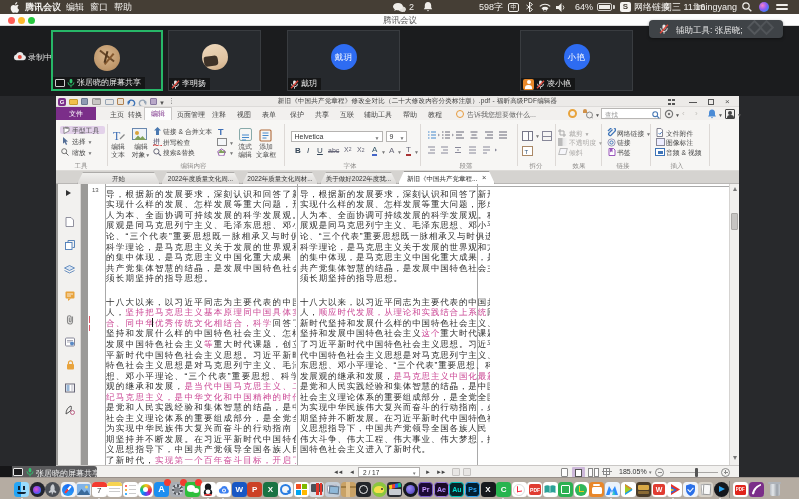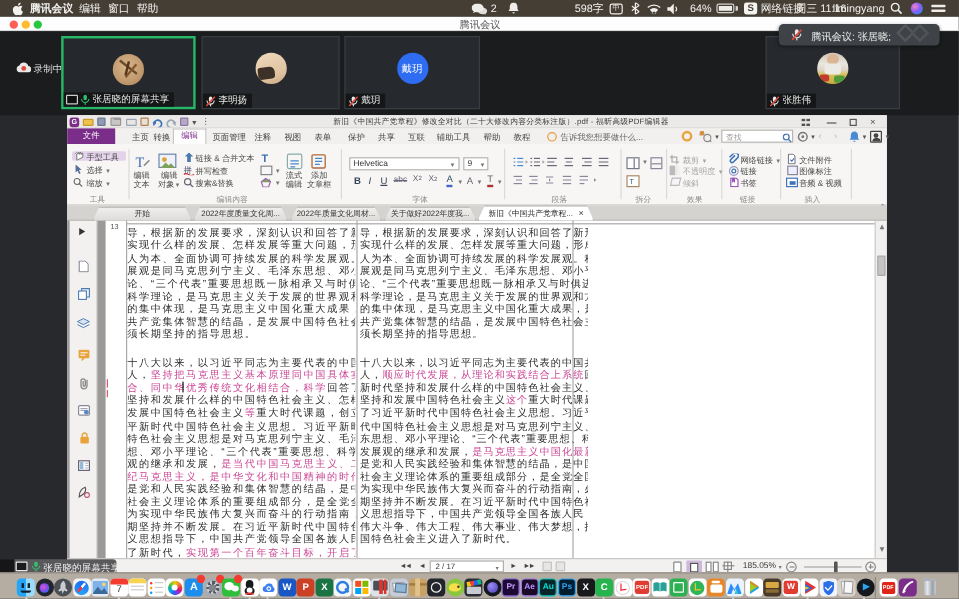--- a/index.html
+++ b/index.html
@@ -110,55 +110,53 @@
       <div class="ab" style="left:4px;top:10px;width:18px;height:2px;background:#6b4a2a;transform:rotate(38deg)"></div>
       <div class="ab" style="left:8px;top:13px;width:14px;height:1.6px;background:#84582e;transform:rotate(-50deg)"></div>
       <div class="ab" style="left:11px;top:6px;width:2px;height:12px;background:#53381e;transform:rotate(14deg)"></div>
     </div>
     <div class="lb"><span style="display:inline-block;width:10px;height:8px;background:#111;border:1px solid #ccc;border-radius:1px;margin-right:2px"></span><svg width="8" height="9" viewBox="0 0 8 9" style="margin-right:2px">
           <rect x="2.6" y="0" width="2.8" height="4.5" rx="1.4" fill="#2fc26d"></rect>
           <path fill="none" stroke="#2fc26d" stroke-width=".9" d="M1 3.4a3 3 0 0 0 6 0M4 6.7v1.8"></path>
         </svg>张居晓的屏幕共享</div>
   </div>
 
-  <div class="tile" style="left:168px;width:115px">
+  <div class="tile" style="left:168px;width:93px">
     <div class="av" style="background:linear-gradient(160deg,#efd9bd,#dfc2a0 70%,#caa77f)">
       <div class="ab" style="left:2px;top:12px;width:14px;height:10px;background:#3e3228;border-radius:2px 4px 3px 2px;transform:rotate(-8deg)"></div>
     </div>
     <div class="lb"><svg width="9" height="9" viewBox="0 0 9 9" style="margin-right:2px">
           <rect x="3.1" y=".4" width="2.8" height="4.5" rx="1.4" fill="#e8e8e8"></rect>
           <path fill="none" stroke="#e8e8e8" stroke-width=".9" d="M1.5 3.8a3 3 0 0 0 6 0M4.5 7.1v1.6"></path>
           <path stroke="#e0483c" stroke-width="1.3" d="M1 8.3L8 .7"></path>
         </svg>李明扬</div>
   </div>
 
   <div class="tile" style="left:287px;width:113px">
     <div class="av" style="background:#2e6cf2;color:#fff;font-size:8.5px;text-align:center;line-height:26px;letter-spacing:.5px">戴玥</div>
     <div class="lb"><svg width="9" height="9" viewBox="0 0 9 9" style="margin-right:2px">
           <rect x="3.1" y=".4" width="2.8" height="4.5" rx="1.4" fill="#e8e8e8"></rect>
           <path fill="none" stroke="#e8e8e8" stroke-width=".9" d="M1.5 3.8a3 3 0 0 0 6 0M4.5 7.1v1.6"></path>
           <path stroke="#e0483c" stroke-width="1.3" d="M1 8.3L8 .7"></path>
         </svg>戴玥</div>
   </div>
 
 
-
-  <div class="tile" style="left:638px;width:112px">
-    <div class="av" style="background:linear-gradient(180deg,#cfc4b4 0%,#e9e6df 35%,#dcd5c8 55%,#d8c15a 70%,#c8a93e)">
-      <div class="ab" style="left:8px;top:1px;width:10px;height:9px;background:#dbb694;border-radius:50%"></div>
-      <div class="ab" style="left:6px;top:9px;width:14px;height:9px;background:#eceae4;border-radius:3px"></div>
-      <div class="ab" style="left:2px;top:18px;width:8px;height:6px;background:#c23c2e;border-radius:2px"></div>
-      <div class="ab" style="left:14px;top:19px;width:9px;height:6px;background:#4f9a3c;border-radius:2px"></div>
-    </div>
-    <div class="lb"><svg width="9" height="9" viewBox="0 0 9 9" style="margin-right:2px">
+  <div class="tile" style="left:520px;width:113px">
+    <div class="av" style="background:#2e6cf2;color:#fff;font-size:8.5px;text-align:center;line-height:26px;letter-spacing:.5px">小艳</div>
+    <div class="lb"><span style="display:inline-block;width:11px;height:11px;background:#e8882a;border-radius:2px;margin-right:2px;position:relative">
+          <span style="position:absolute;left:3.5px;top:1.5px;width:4px;height:4px;border-radius:50%;background:#fff"></span>
+          <span style="position:absolute;left:2px;top:6px;width:7px;height:4px;border-radius:3px 3px 0 0;background:#fff"></span>
+        </span><svg width="9" height="9" viewBox="0 0 9 9" style="margin-right:2px">
           <rect x="3.1" y=".4" width="2.8" height="4.5" rx="1.4" fill="#e8e8e8"></rect>
           <path fill="none" stroke="#e8e8e8" stroke-width=".9" d="M1.5 3.8a3 3 0 0 0 6 0M4.5 7.1v1.6"></path>
           <path stroke="#e0483c" stroke-width="1.3" d="M1 8.3L8 .7"></path>
-        </svg>张胜伟</div>
-  </div>
+        </svg>凌小艳</div>
+  </div>
+
 </div>
 
 <div id="pdfwin" class="ab">
   <div id="ptitle" class="ab">
     <div class="ab" style="left:2px;top:1.5px;width:8px;height:8px;background:#7b2e89;border-radius:2px;color:#fff;font-size:6px;font-weight:bold;text-align:center;line-height:8px">G</div>
     <div class="ab" style="left:13px;top:3px;width:9px;height:6px;background:#f0c14b;border:1px solid #c79a2e;border-radius:1px"></div>
     <div class="ab" style="left:25px;top:2px;width:7px;height:7px;background:#8f9bb3;border:1px solid #6b7890;border-radius:1px"></div>
     <div class="ab" style="left:36px;top:2px;width:9px;height:7px;background:#c8c6c4;border:1px solid #9a9896;border-radius:1px">
         <div class="ab" style="left:1.5px;top:-1.5px;width:5px;height:2.5px;background:#eee;border:1px solid #999"></div>
       </div>
@@ -515,21 +513,21 @@
 </div>
 
 <div id="tooltip" class="ab" style="left:649px;top:20px;width:134px;height:18px;background:#3f4347;border-radius:4px;box-shadow:0 1px 3px rgba(0,0,0,.4);overflow:hidden">
   <div class="ab" style="left:100px;top:2px;width:11px;height:11px;border:2.5px solid #54585c;transform:rotate(45deg)"></div>
   <div class="ab" style="left:112px;top:2px;width:11px;height:11px;border:2.5px solid #505458;transform:rotate(45deg)"></div>
   <svg class="ab" style="left:10px;top:4px" width="10" height="10" viewBox="0 0 9 9">
       <rect x="3.1" y=".4" width="2.8" height="4.5" rx="1.4" fill="#e8e8e8"></rect>
       <path fill="none" stroke="#e8e8e8" stroke-width=".9" d="M1.5 3.8a3 3 0 0 0 6 0M4.5 7.1v1.6"></path>
       <path stroke="#e0483c" stroke-width="1.3" d="M1 8.3L8 .7"></path>
     </svg>
-  <div class="ab" style="left:27px;top:5px;font-size:8.5px;color:#e9e9e9;white-space:nowrap">腾讯会议: 张居晓;</div>
+  <div class="ab" style="left:27px;top:5px;font-size:8.5px;color:#e9e9e9;white-space:nowrap">辅助工具: 张居晓;</div>
 </div>
 
 <div id="sharelabel" class="ab" style="left:0;top:466px;width:97px;height:12px;background:#59595b;border-radius:0 3px 0 0">
   <div class="ab" style="left:0;top:0;width:12px;height:12px;background:#161618"></div>
   <div class="ab" style="left:13px;top:2px;width:10px;height:8px;background:#1c1c1e;border:1px solid #e8e8e8;border-radius:1px"></div>
   <svg class="ab" style="left:26px;top:1.5px" width="8" height="9" viewBox="0 0 8 9">
       <rect x="2.6" y="0" width="2.8" height="4.5" rx="1.4" fill="#2fc26d"></rect>
       <path fill="none" stroke="#2fc26d" stroke-width=".9" d="M1 3.4a3 3 0 0 0 6 0M4 6.7v1.8"></path>
     </svg>
   <div class="ab" style="left:36px;top:1.5px;font-size:8px;color:#f0f0f0;white-space:nowrap">张居晓的屏幕共享</div>

